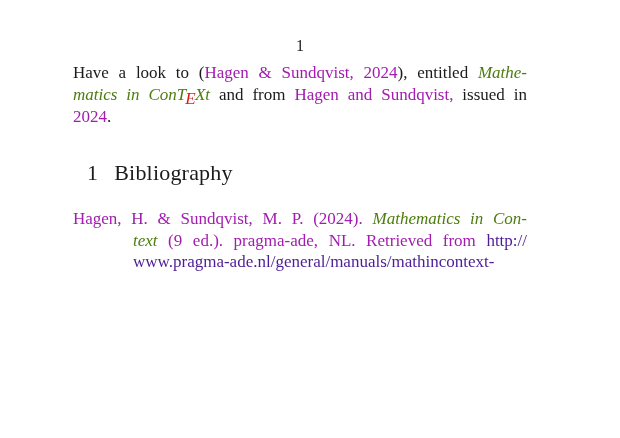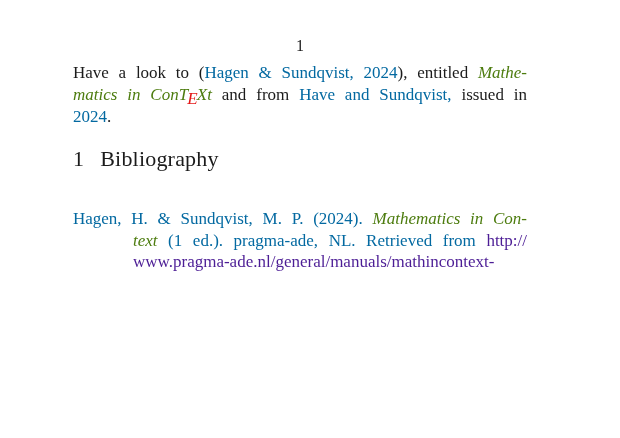--- a/index.html
+++ b/index.html
@@ -49,59 +49,59 @@
   .line.last {
     text-align-last: left;
   }
   .line.indent {
     padding-left: 60px;
   }
   .heading {
     position: absolute;
     left: 73px;
     top: 146px;
-    margin: 0;
+    margin: 14px;
     font-size: 22px;
     font-weight: normal;
     color: #1b1b1b;
     letter-spacing: 0.2px;
   }
   .heading .secnum {
     margin-right: 16px;
   }
   
   .seg-plain  { color: #1b1b1b; }
-  .seg-cite   { color: #0369a1; }
+  .seg-cite   { color: #a21caf; }
   .seg-title  { color: #4d7c0f; font-style: italic; }
   .seg-titlesub {
     color: #e41616;
     font-style: italic;
     position: relative;
     top: 0.215em;
     margin-left: -0.06em;
     margin-right: -0.04em;
   }
   .seg-url    { color: #4c1d95; }
 </style>
 </head>
 <body>
 
 <div class="page">
 
   <div class="pageno">1</div>
 
   <div class="para">
       <div class="line"><span class="seg-plain">Have a look to (</span><span class="seg-cite">Hagen &amp; Sundqvist, 2024</span><span class="seg-plain">), entitled </span><span class="seg-title">Mathe-</span></div>
-      <div class="line"><span class="seg-title">matics in ConT</span><span class="seg-titlesub">E</span><span class="seg-title">Xt</span><span class="seg-plain"> and from </span><span class="seg-cite">Have and Sundqvist,</span><span class="seg-plain"> issued in</span></div>
+      <div class="line"><span class="seg-title">matics in ConT</span><span class="seg-titlesub">E</span><span class="seg-title">Xt</span><span class="seg-plain"> and from </span><span class="seg-cite">Hagen and Sundqvist,</span><span class="seg-plain"> issued in</span></div>
       <div class="line last"><span class="seg-cite">2024</span><span class="seg-plain">.</span></div>
     </div>
 
   <h1 class="heading">
     <span class="secnum">1</span><span>Bibliography</span>
   </h1>
 
   <div class="bib">
       <div class="line"><span class="seg-cite">Hagen, H. &amp; Sundqvist, M. P. (2024). </span><span class="seg-title">Mathematics in Con-</span></div>
-      <div class="line indent"><span class="seg-title">text</span><span class="seg-cite"> (1 ed.). pragma-ade, NL. Retrieved from </span><span class="seg-url">http://</span></div>
+      <div class="line indent"><span class="seg-title">text</span><span class="seg-cite"> (9 ed.). pragma-ade, NL. Retrieved from </span><span class="seg-url">http://</span></div>
       <div class="line indent"><span class="seg-url">www.pragma-ade.nl/general/manuals/mathincontext-</span></div>
     </div>
 
 </div>
 
 </body></html>

